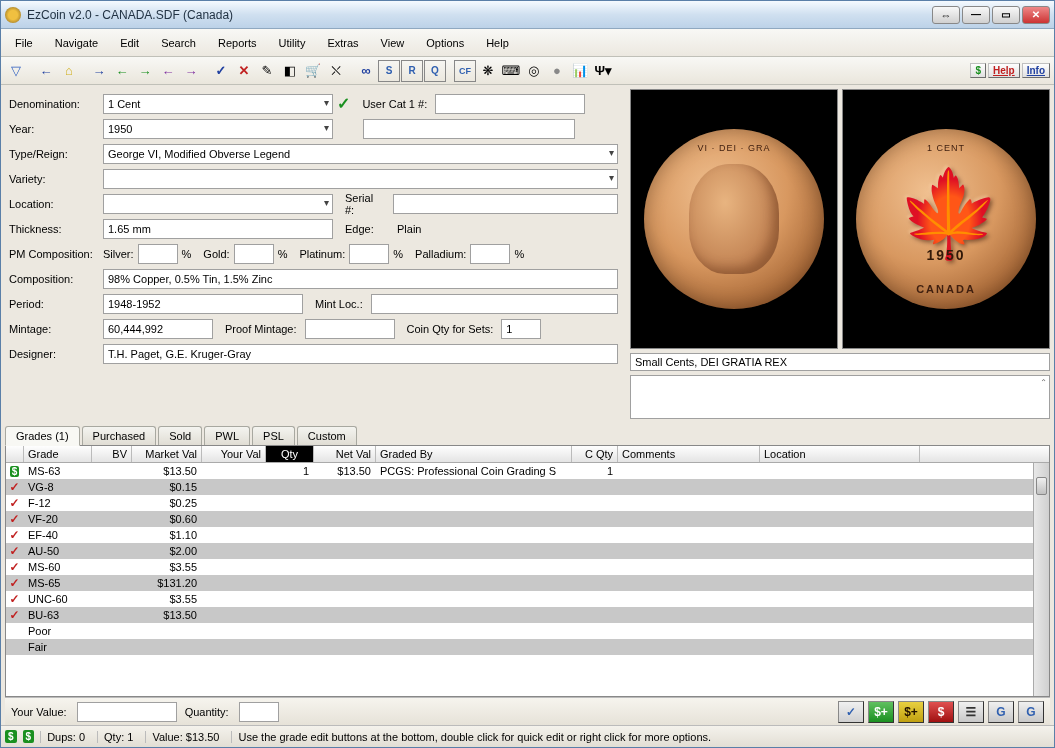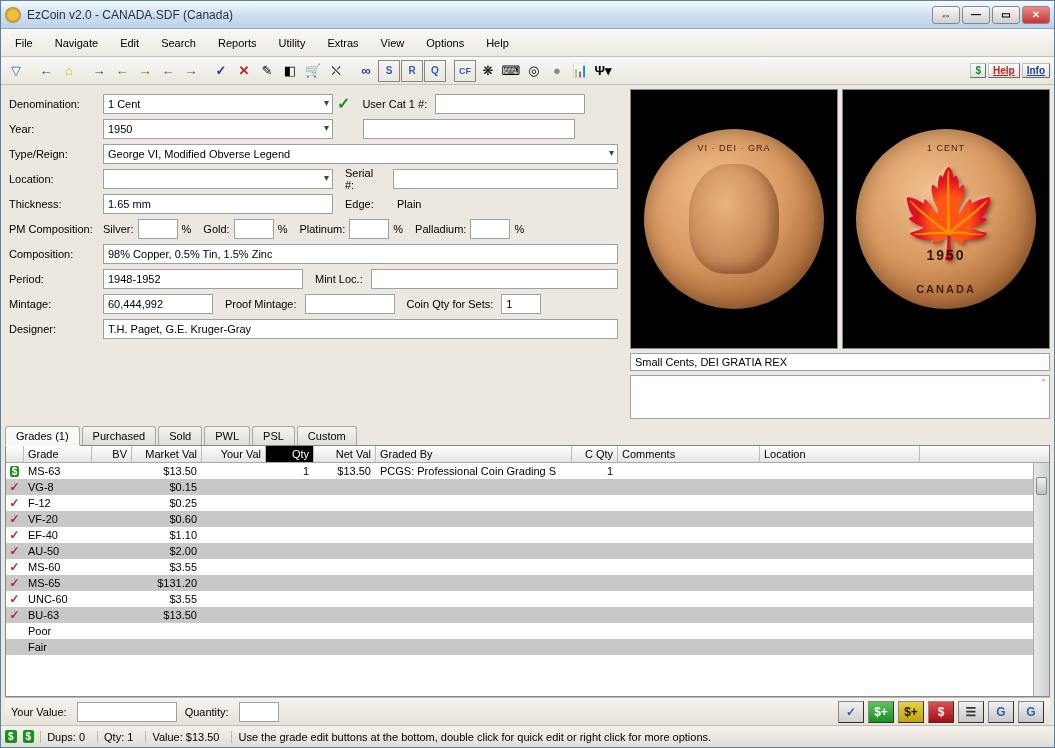--- a/index.html
+++ b/index.html
@@ -233,21 +233,21 @@
   padding: 0 4px;
   overflow: hidden;
   white-space: nowrap;
 }
 .gh.icon, .gc.icon { width: 18px; padding:0; text-align:center; }
 .gh.grade, .gc.grade { width: 68px; }
 .gh.bv, .gc.bv { width: 40px; text-align:right; }
 .gh.mkt, .gc.mkt { width: 70px; text-align:right; }
 .gh.yv, .gc.yv { width: 64px; text-align:right; }
 .gh.qty, .gc.qty { width: 48px; text-align:right; }
-.gh.qty { background:#000; color:#fff; }
+.gh.qty { background:#000; color:#fff;text-align:center; }
 .gh.nv, .gc.nv { width: 62px; text-align:right; }
 .gh.gb, .gc.gb { width: 196px; }
 .gh.cq, .gc.cq { width: 46px; text-align:right; }
 .gh.cm, .gc.cm { width: 142px; }
 .gh.lc, .gc.lc { width: 160px; }
 .row-icon-dollar { color:#fff; background:#1a9020; font-weight:bold; font-size:10px; padding:0 2px; border-radius:2px;}
 .row-icon-check { color:#c02020; font-weight:bold; font-size:12px; }
 .grid-scroll-mark { position:absolute; right:0; top:0; bottom:0; width:16px; background:linear-gradient(to right,#e8e8e8,#d0d0d0); border-left:1px solid #aaa; }
 .grid-scroll-mark .thumb{ position:absolute; top:14px; left:2px; right:2px; height:18px; background:linear-gradient(#f0f0f0,#c0c0c0); border:1px solid #888; border-radius:2px;}
 
@@ -370,20 +370,24 @@
           <span class="select-wrap" style="width:230px"><input class="input select" style="width: 230px;" value="1950"></span>
           <span style="width:22px"></span>
           <input class="input" style="width: 212px;">
         </div>
 
         <div class="form-row">
           <label>Type/Reign:</label>
           <span class="select-wrap" style="flex:1"><input class="input select" style="width: 100%;" value="George VI, Modified Obverse Legend"></span>
         </div>
 
+        <div class="form-row">
+          <label>Variety:</label>
+          <span class="select-wrap" style="flex:1"><input class="input select" style="width: 100%;" value=""></span>
+        </div>
 
 
         <div class="form-row">
           <label>Location:</label>
           <span class="select-wrap" style="width:230px"><input class="input select" style="width: 230px;" value=""></span>
           <label class="narrow" style="width:52px">Serial #:</label>
           <input class="input" style="flex: 1 1 0%;" value="">
         </div>
 
 

